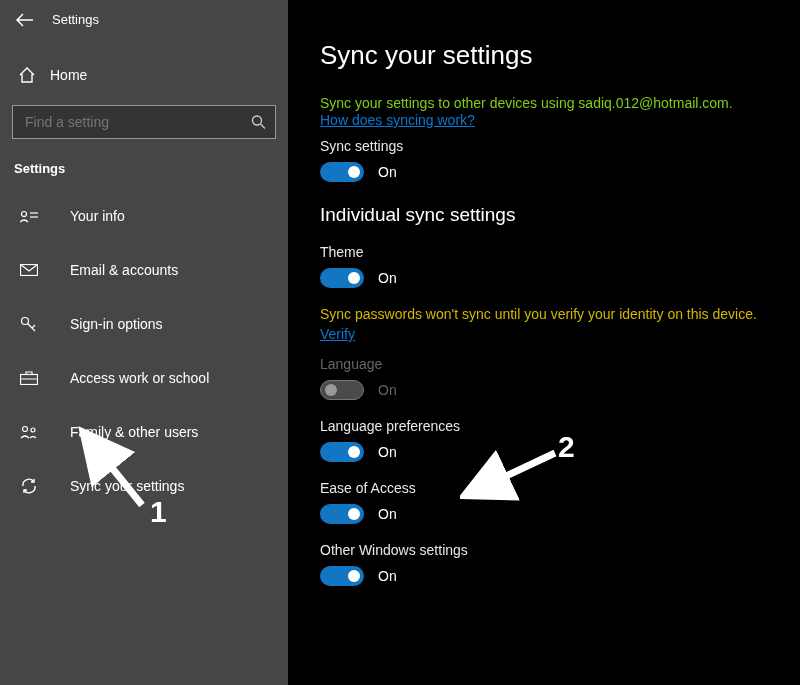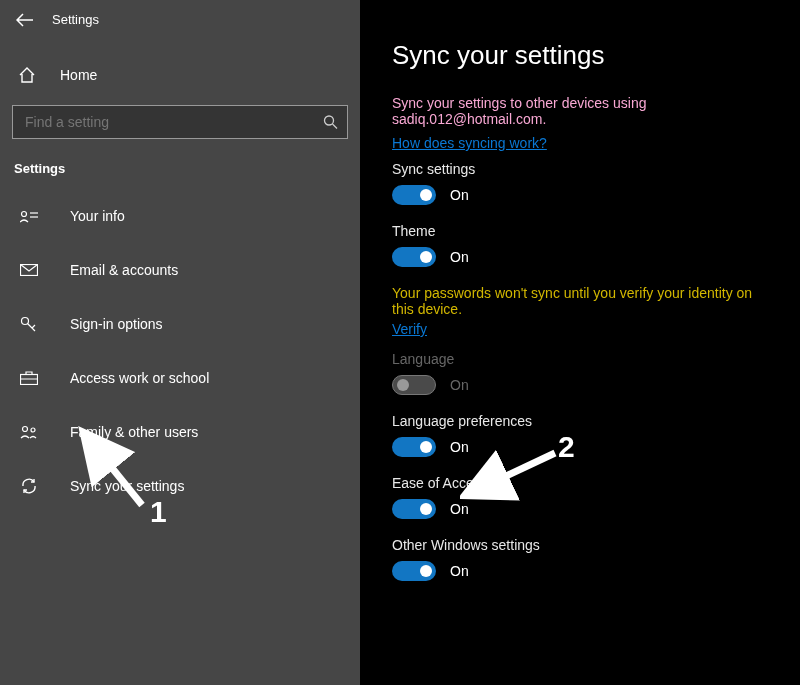--- a/index.html
+++ b/index.html
@@ -1,31 +1,31 @@
 <!DOCTYPE html>
 <html><head>
   <meta charset="utf-8">
   <style>
     * { margin: 0; padding: 0; box-sizing: border-box; font-family: 'Segoe UI', sans-serif; }
     body { width: 800px; height: 685px; display: flex; background: #000; color: #fff; overflow: hidden; position: relative; }
-    .sidebar { width: 360px; height: 100%; background: #444; background: rgba(80,80,80,0.88); padding: 0; }
+    .sidebar { width: 288px; height: 100%; background: #444; background: rgba(80,80,80,0.88); padding: 0; }
     .sidebar-top { display: flex; align-items: center; gap: 16px; padding: 12px 16px 8px 16px; }
     .sidebar-top .back { width: 20px; display:flex; align-items:center;}
     .sidebar-top .title { font-size: 13px; color: #fff; }
-    .home-row { display: flex; gap: 24px; padding: 14px 18px; font-size: 14px; margin-top: 18px; cursor: default; }
+    .home-row { display: flex; gap: 14px; padding: 14px 18px; font-size: 14px; margin-top: 18px; cursor: default; }
     .search-wrap { margin: 8px 12px 0 12px; }
     .search { width: 100%; height: 34px; background: rgba(40,40,40,0.6); border: 1px solid #999; color: #ccc; padding: 0 34px 0 12px; font-size: 14px; }
     .search-wrap { position: relative; }
     .search-icon-r { position: absolute; right: 10px; top: 50%; transform: translateY(-50%); }
     .section-label { padding: 22px 18px 8px 14px; font-size: 13px; font-weight: 600; }
     .nav-item { display: flex; align-items: center; gap: 32px; padding: 14px 20px; font-size: 14px; cursor: default; margin-top: 10px; }
     .nav-item .ic { width: 18px; display: flex; justify-content: center; }
     .main { flex: 1; height: 100%; background: #000; padding: 40px 30px 20px 32px; overflow: hidden; }
     .page-title { font-size: 26px; font-weight: 300; margin-bottom: 24px; }
-    .desc { font-size: 14px; color: #f9a8d4; margin-bottom: 8px; }
+    .desc { font-size: 14px; color: #84cc16; margin-bottom: 1px; }
     .link { font-size: 14px; color: #0a78d4; margin-bottom: 10px; display: block; }
     .setting-label { font-size: 14px; color: #e8e8e8; margin-bottom: 8px; }
     .toggle-row { display: flex; align-items: center; gap: 14px; margin-bottom: 18px; }
     .toggle { width: 44px; height: 20px; border-radius: 20px; position: relative; }
     .toggle.on { background: #1276c3; }
     .toggle.off { background: #4a4a4a; border: 1px solid #777; }
     .toggle .knob { width: 12px; height: 12px; background: #fff; border-radius: 50%; position: absolute; top: 50%; transform: translateY(-50%); }
     .toggle.on .knob { right: 4px; }
     .toggle.off .knob { left: 4px; background: #999; }
     .toggle-state { font-size: 14px; }
@@ -142,30 +142,31 @@
   <a href="#" class="link">How does syncing work?</a>
 
   <div class="setting-label">Sync settings</div>
   <div class="toggle-row">
     <div class="toggle on">
         <div class="knob"></div>
       </div>
     <span class="toggle-state">On</span>
   </div>
 
+  <div class="sub-title">Individual sync settings</div>
 
   <div class="setting-label">Theme</div>
   <div class="toggle-row">
     <div class="toggle on">
         <div class="knob"></div>
       </div>
     <span class="toggle-state">On</span>
   </div>
 
-  <div class="warn">Your passwords won't sync until you verify your identity on this device.</div>
+  <div class="warn">Sync passwords won't sync until you verify your identity on this device.</div>
   <a href="#" class="link" style="margin-bottom:14px;">Verify</a>
 
   <div class="setting-label disabled">Language</div>
   <div class="toggle-row">
     <div class="toggle off">
         <div class="knob"></div>
       </div>
     <span class="toggle-state disabled">On</span>
   </div>
 

